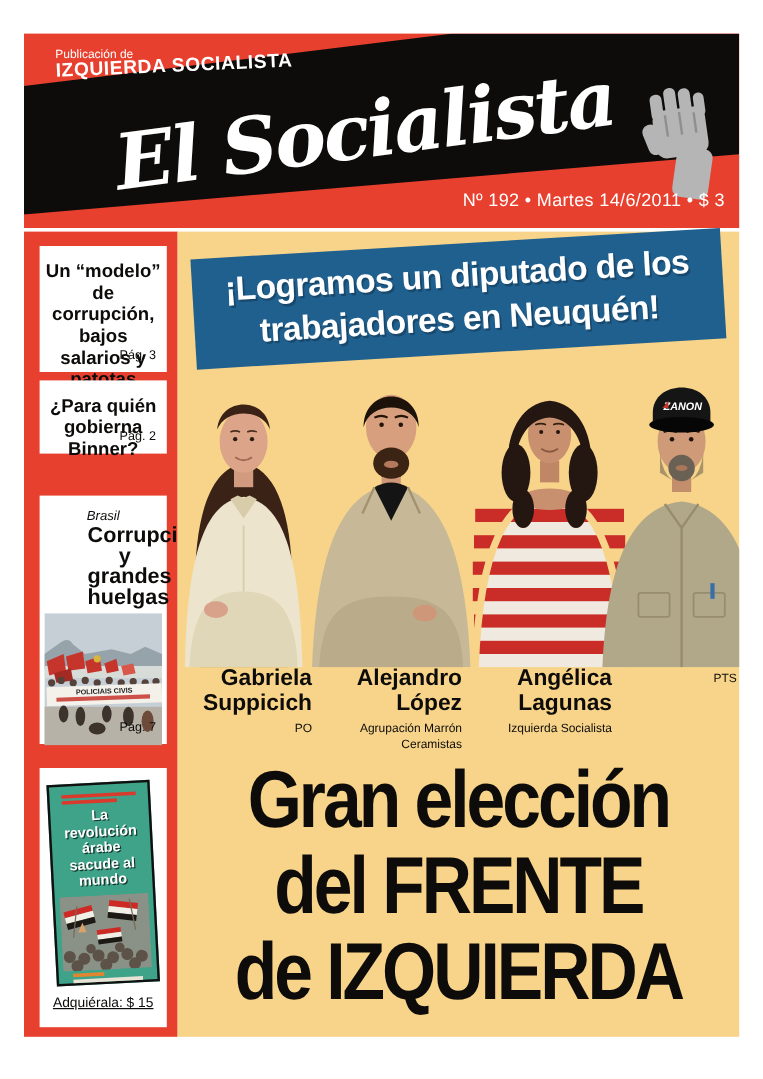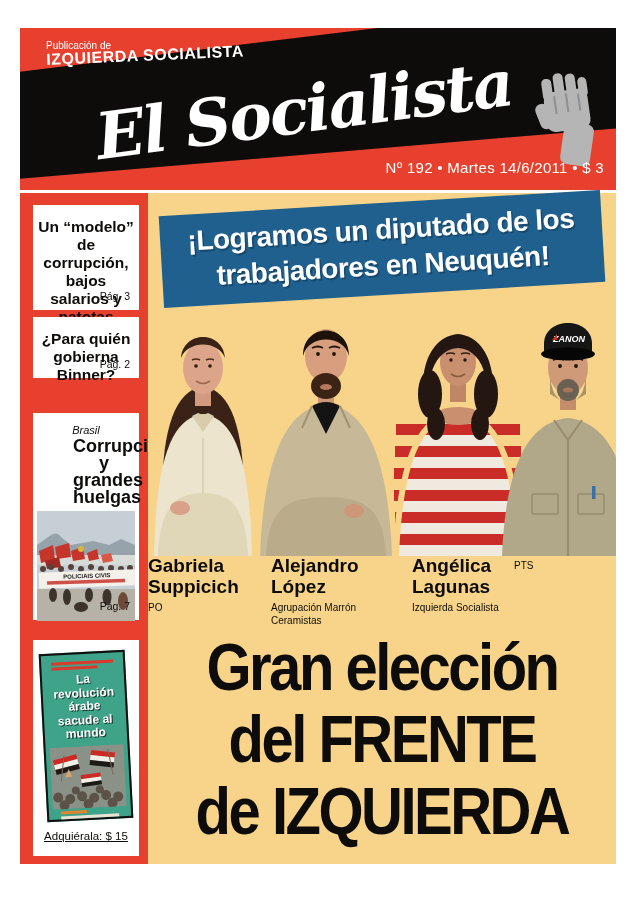--- a/index.html
+++ b/index.html
@@ -51,26 +51,26 @@
   
   .main { position: absolute; left: 148px; top: 193px; width: 468px; height: 671px; background: #f7d489; }
   .banner { position: absolute; left: 13px; top: 10px; width: 442px; padding: 9px 6px 11px 6px;
           background: #20608f; transform: rotate(-3.4deg); transform-origin: center; z-index: 3;
           text-align: center; }
   .banner div { color: #ffffff; font-weight: bold; font-size: 28px; line-height: 36px;
           letter-spacing: -.5px; text-shadow: 1.5px 2px 0 rgba(0,0,0,.25); }
   .people { position: absolute; left: 0; top: 105px; z-index: 1; }
 
   .namebar { position: absolute; top: 362px; left: 0; width: 468px; height: 76px; z-index: 2; }
-  .candidate { position: absolute; text-align: left; }
+  .candidate { position: absolute; text-align: right; }
   .candidate .cname { font-weight: bold; font-size: 19px; line-height: 21px; color: #0d0c0a; }
   .candidate .caff { font-size: 10px; line-height: 13px; color: #0d0c0a; margin-top: 4px; }
   .cand-1 { left: 0px;   width: 112px; }
   .cand-2 { left: 123px; width: 114px; }
-  .cand-3 { left: 264px; width: 112px; }
+  .cand-3 { left: 250px; width: 112px; }
   .cand-4 { left: 366px; width: 100px; }
 
   .headline { position: absolute; left: 0; top: 438px; width: 468px; text-align: center;
           transform: scaleY(1.16); transform-origin: center top; z-index: 2; }
   .headline div { font-weight: bold; font-size: 58px; line-height: 62px; color: #0d0c0a;
           letter-spacing: -2.5px; }
 
   svg text { font-family: "Liberation Sans", sans-serif; }
 </style>
 </head>

